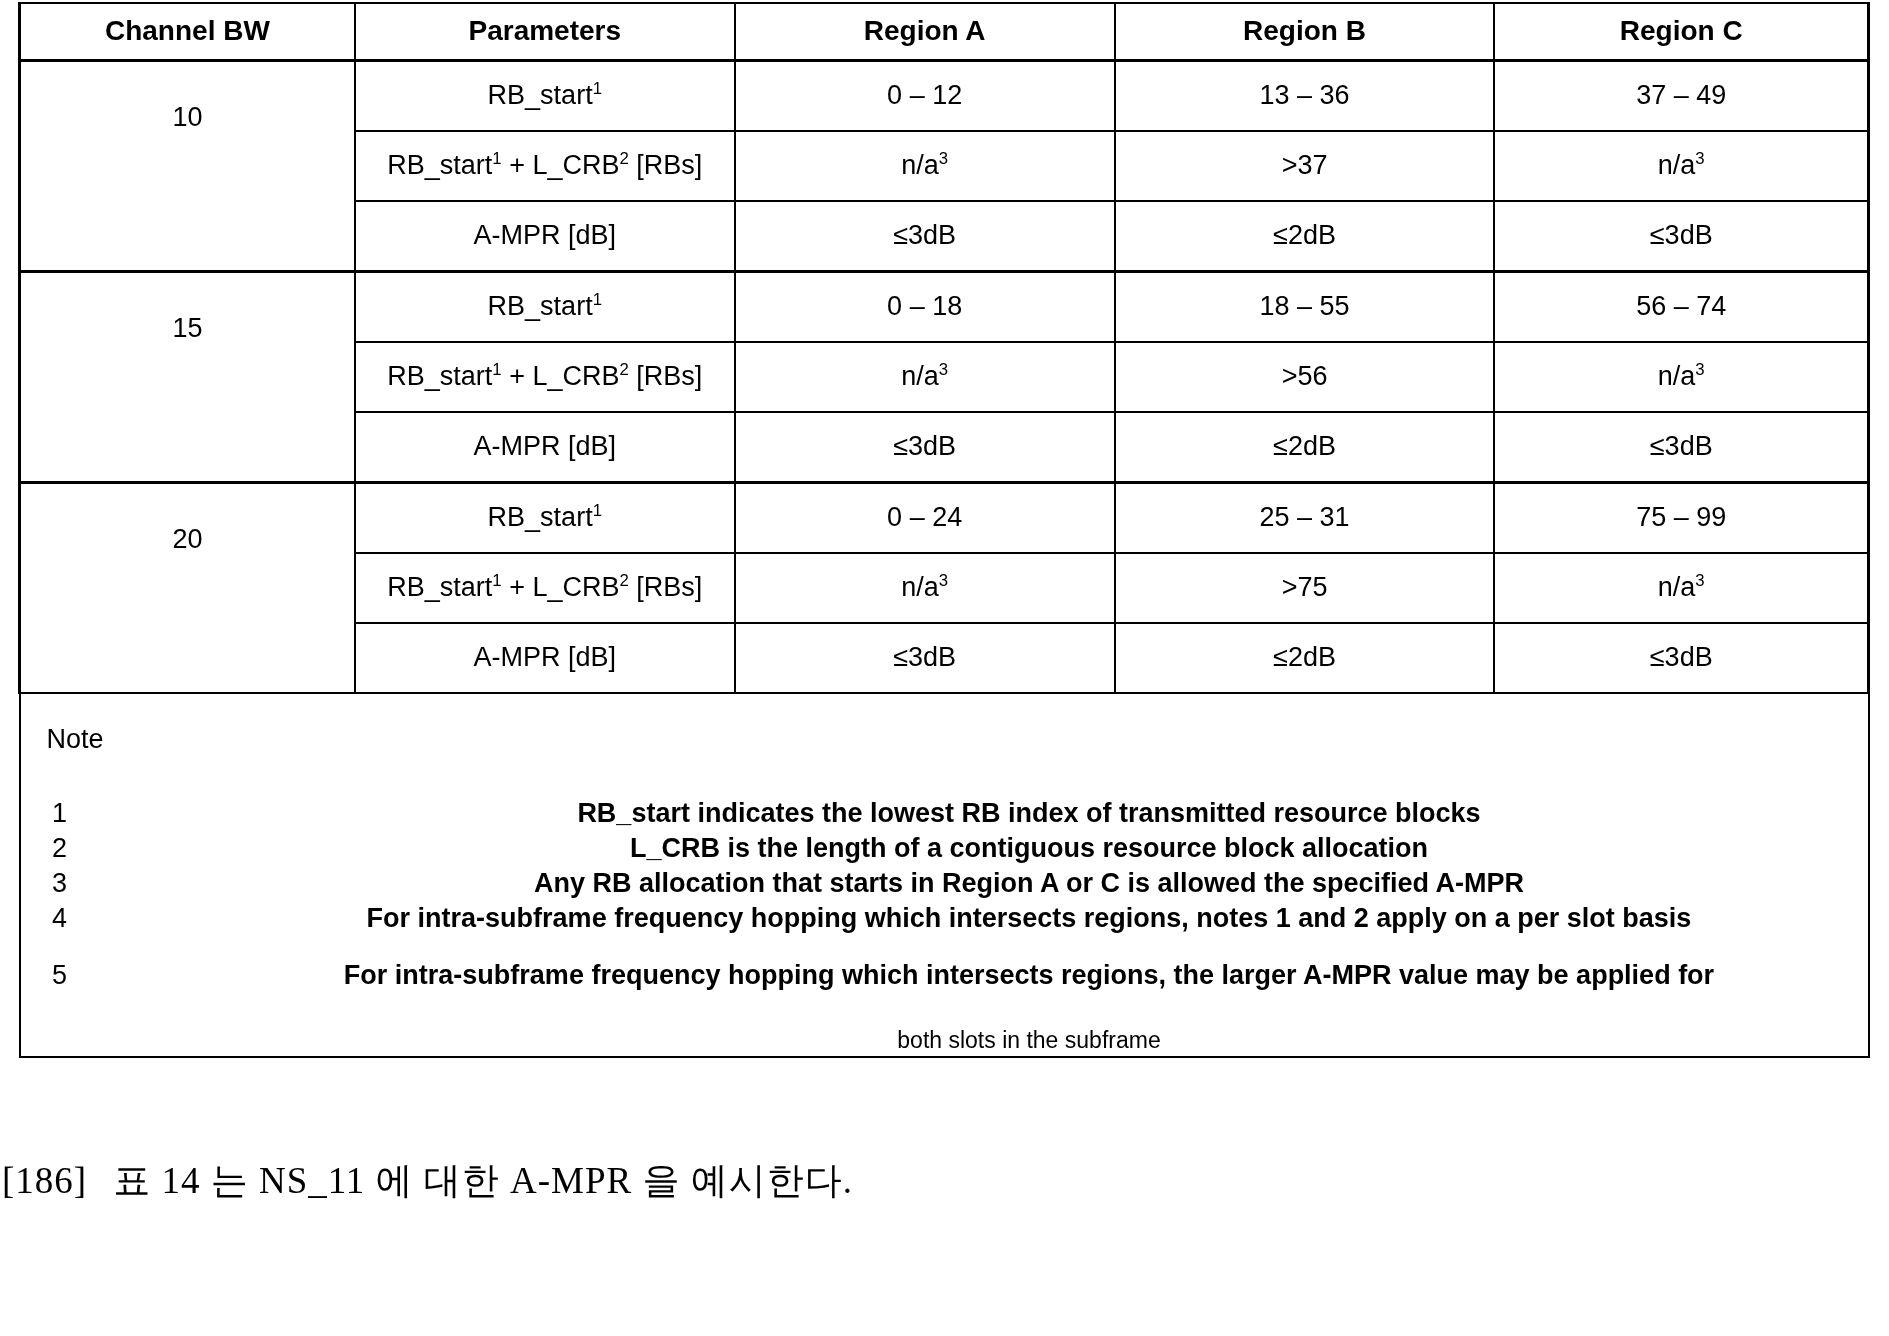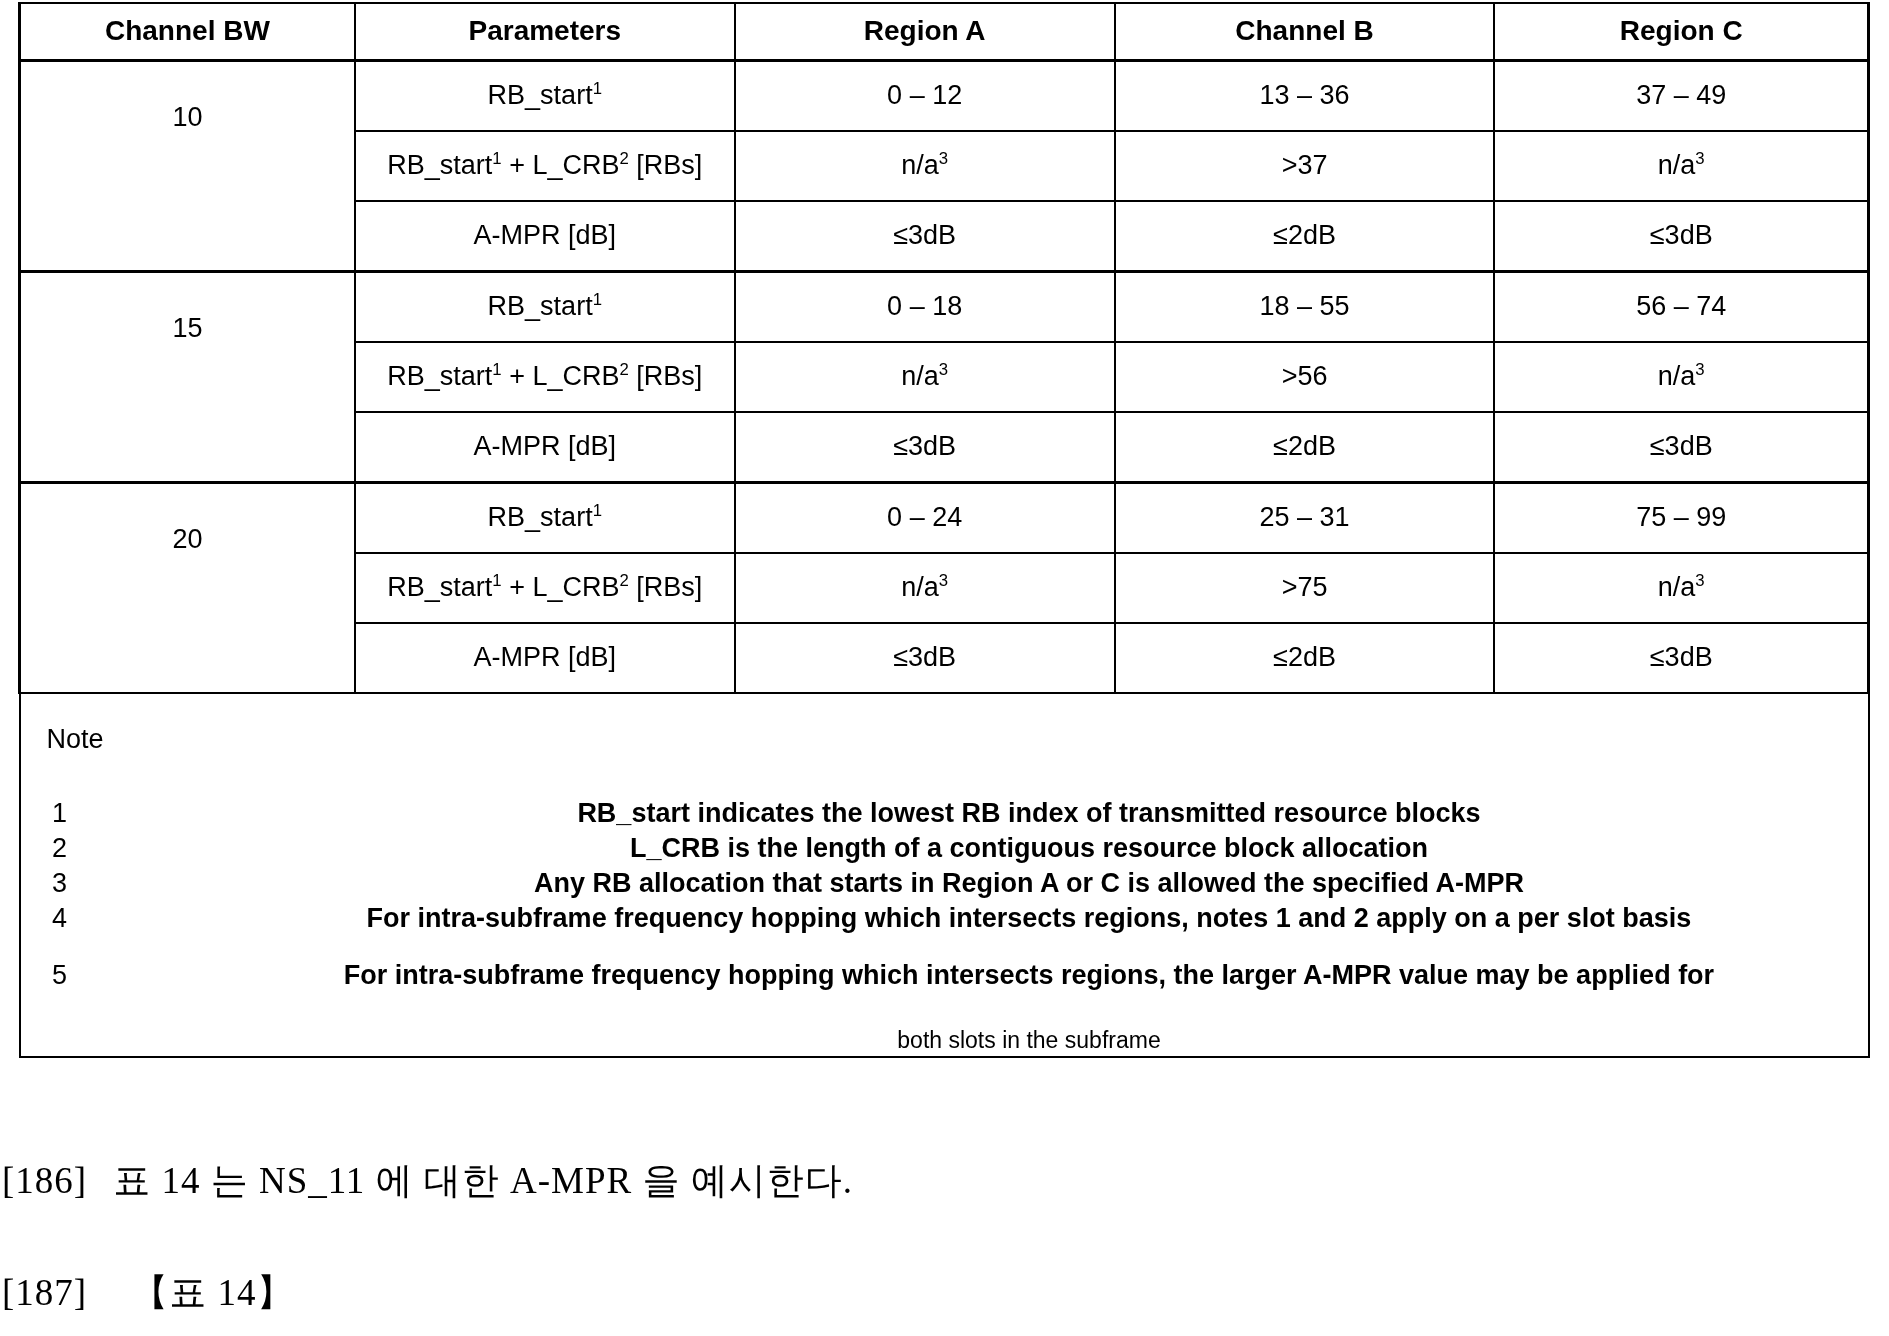--- a/index.html
+++ b/index.html
@@ -138,21 +138,21 @@
 <body>
 
 <div id="page">
 
   <table class="ampr-table">
     <thead>
       <tr>
         <th class="outer-left" style="width:310px;">Channel BW</th>
         <th style="width:352px;">Parameters</th>
         <th style="width:352px;">Region A</th>
-        <th style="width:352px;">Channel B</th>
+        <th style="width:352px;">Region B</th>
         <th class="outer-right" style="width:346px;">Region C</th>
       </tr>
     </thead>
     <tbody id="table-body">
         <tr class="grp-top">
           <td class="row-cell bw-cell outer-left" rowspan="3">10</td>
           <td class="row-cell">RB_start<sup>1</sup></td>
           <td class="row-cell">0 – 12</td>
           <td class="row-cell">13 – 36</td>
           <td class="row-cell outer-right">37 – 49</td>
@@ -239,17 +239,14 @@
           </div>
         </td>
       </tr>
     </tfoot>
   </table>
 
   <div class="para" id="para-186">
     <span class="pnum">[186]</span><span class="ptext">표 14 는 NS_11 에  대한  A-MPR 을  예시한다.</span>
   </div>
 
-  <div class="para" id="para-187">
-    <span class="pnum">[187]</span><span class="ptext">【표  14】</span>
-  </div>
 
 </div>
 
 </body></html>

